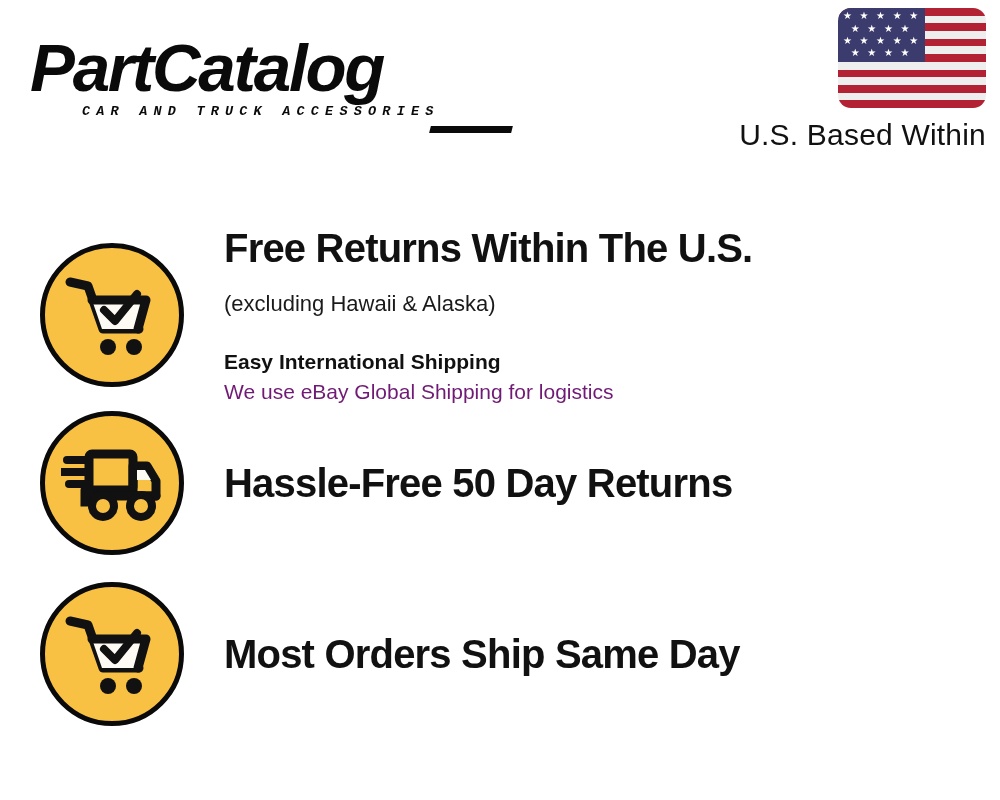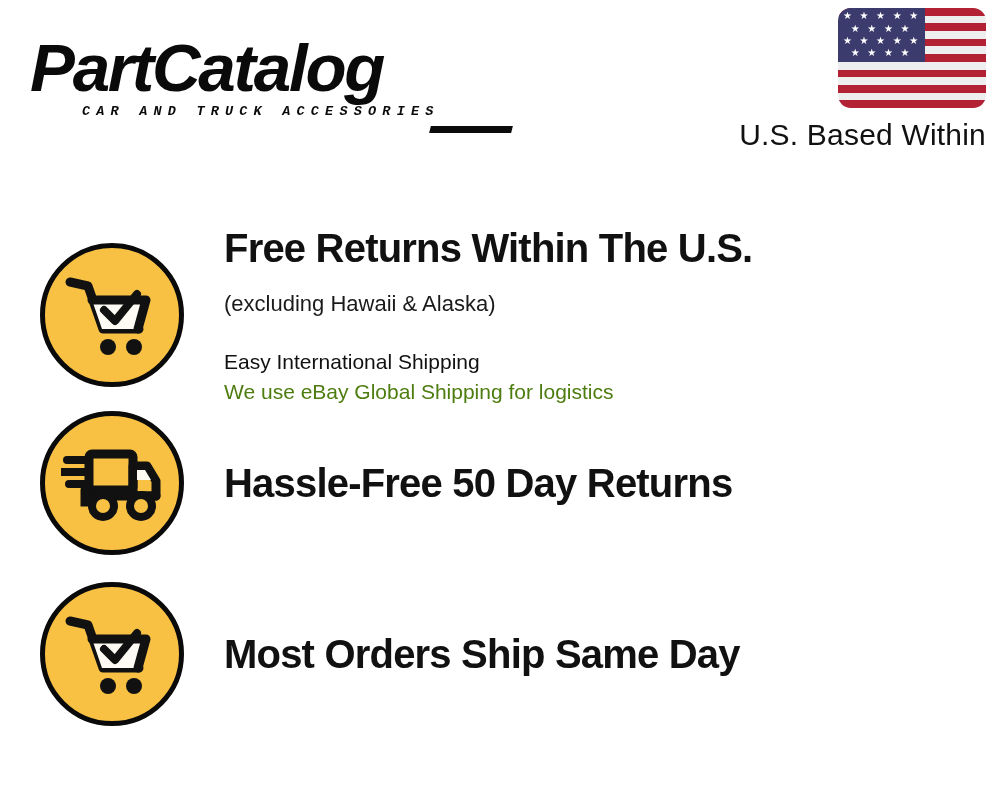--- a/index.html
+++ b/index.html
@@ -170,33 +170,33 @@
     font-family: "Liberation Sans", sans-serif;
     font-weight: normal;
     font-size: 22px;
     line-height: 30px;
     color: #1a1a1a;
     margin-top: 17px;
     white-space: nowrap;
   }
   .feat-sub-bold {
     font-family: "Liberation Sans", sans-serif;
-    font-weight: normal;
+    font-weight: bold;
     font-size: 21px;
     line-height: 29px;
     color: #111111;
     margin-top: 28px;
     white-space: nowrap;
   }
   .feat-sub-2 {
     font-family: "Liberation Sans", sans-serif;
     font-weight: normal;
     font-size: 21px;
     line-height: 29px;
-    color: #4d7c0f;
+    color: #701a75;
     margin-top: 1px;
     white-space: nowrap;
   }
   .row-centered .feat-title { margin: 0; }
 </style>
 </head>
 <body>
 
 <div class="header">
 

